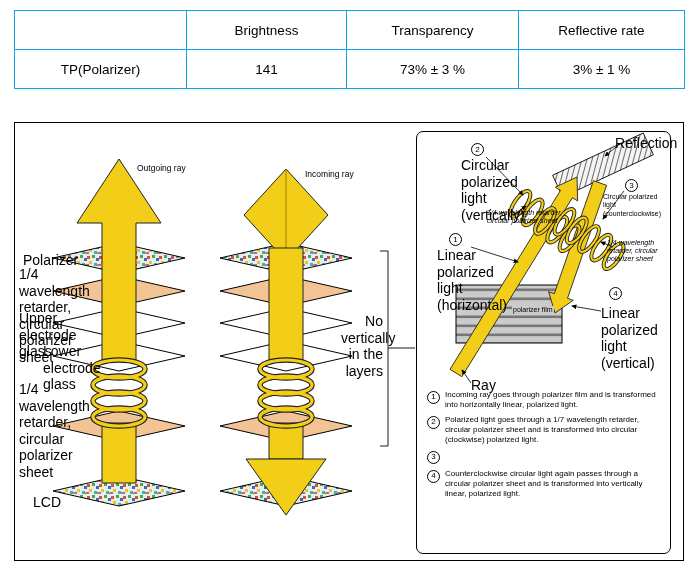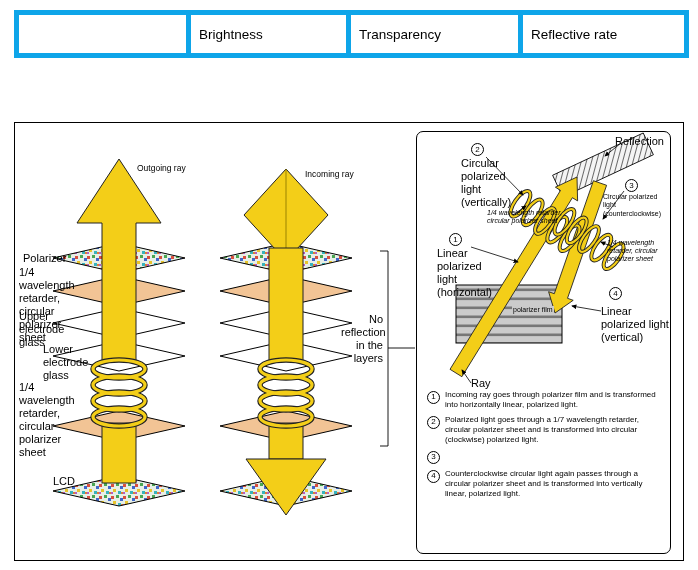--- a/index.html
+++ b/index.html
@@ -1,29 +1,29 @@
 <!DOCTYPE html>
 <html><head>
 <meta charset="utf-8">
 <style>
   html,body{margin:0;padding:0;background:#fff;}
   .page{position:relative;width:698px;height:570px;background:#fff;overflow:hidden;
         font-family:"Liberation Sans",sans-serif;color:#000;}
 
   
   table.spec{position:absolute;left:14px;top:10px;width:670px;border-collapse:collapse;table-layout:fixed;}
-  .spec th,.spec td{border:5px solid #0ea5e9;height:22px;padding:8px;text-align:left;vertical-align:middle;
+  .spec th,.spec td{border:1px solid #0ea5e9;height:22px;padding:8px;text-align:center;vertical-align:middle;
                     font-size:13.5px;font-weight:400;}
 
   
   .diagram{position:absolute;left:14px;top:122px;width:668px;height:437px;border:1px solid #000;background:#fff;}
   .panel{position:absolute;left:401px;top:8px;width:255px;height:423px;border:1px solid #000;border-radius:7px;
          background:#fff;box-sizing:border-box;z-index:1;}
   svg.shapes{position:absolute;left:0;top:0;z-index:2;pointer-events:none;}
-  .lbl{position:absolute;font-size:11px;line-height:1.18;z-index:3;}
+  .lbl{position:absolute;font-size:14px;line-height:1.18;z-index:3;}
   .lbl.big{font-size:8.5px;}
   .lbl.it{font-style:italic;font-size:7px;line-height:1.15;}
   .lbl.right{text-align:right;}
   .cnum{position:absolute;width:11px;height:11px;border:1px solid #000;border-radius:50%;
         font-size:8px;line-height:11px;text-align:center;z-index:3;background:#fff;}
   .filmlbl{background:#cacaca;padding:0 1px;}
 
   
   .steps{position:absolute;left:10px;top:258px;width:234px;}
   .step{display:flex;gap:5px;margin-bottom:5px;font-size:8px;line-height:1.25;}
@@ -42,20 +42,26 @@
         <col style="width:160px">
         <col style="width:172px">
         <col style="width:166px">
       </colgroup>
     <tbody>
         <tr>
       <th></th>
       <th>Brightness</th>
       <th>Transparency</th>
       <th>Reflective rate</th>
+    </tr>
+    <tr>
+      <td>TP(Polarizer)</td>
+      <td>141</td>
+      <td>73% ± 3 %</td>
+      <td>3% ± 1 %</td>
     </tr>
   </tbody>
     </table>
 
   <div class="diagram">
 
     <div class="panel">
       <div class="steps">
         <div class="step">
           <span class="step-num">1</span>
@@ -201,23 +207,23 @@
     </svg>
 
     <div class="lbl big" style="left:122px;top:40px;">Outgoing ray</div>
     <div class="lbl big" style="left:290px;top:46px;">Incoming ray</div>
 
     <div class="lbl" style="left:8px;top:129px;width:56px;">Polarizer</div>
     <div class="lbl" style="left:4px;top:143px;width:66px;">1/4 wavelength retarder, circular polarizer sheet</div>
     <div class="lbl" style="left:4px;top:187px;width:56px;">Upper electrode glass</div>
     <div class="lbl" style="left:4px;top:220px;width:56px;margin-left:24px;">Lower electrode glass</div>
     <div class="lbl" style="left:4px;top:258px;width:66px;">1/4 wavelength retarder, circular polarizer sheet</div>
-    <div class="lbl" style="left:18px;top:352px;margin-left:20px;">LCD</div>
-
-    <div class="lbl right" style="left:326px;top:190px;width:42px;">No reflection in the layers</div>
+    <div class="lbl" style="left:18px;top:371px;">LCD</div>
+
+    <div class="lbl right" style="left:326px;top:190px;width:42px;">No vertically in the layers</div>
 
     <div class="lbl" style="left:600px;top:12px;">Reflection</div>
 
     <span class="cnum" style="left:456px;top:20px;">2</span>
     <div class="lbl" style="left:446px;top:34px;width:62px;">Circular polarized light (vertically)</div>
 
     <span class="cnum" style="left:610px;top:56px;">3</span>
     <div class="lbl" style="left:588px;top:70px;width:68px;font-size:7px;">Circular polarized light (counterclockwise)</div>
 
     <div class="lbl it" style="left:472px;top:86px;width:76px;">1/4 wavelength retarder, circular polarizer sheet</div>

